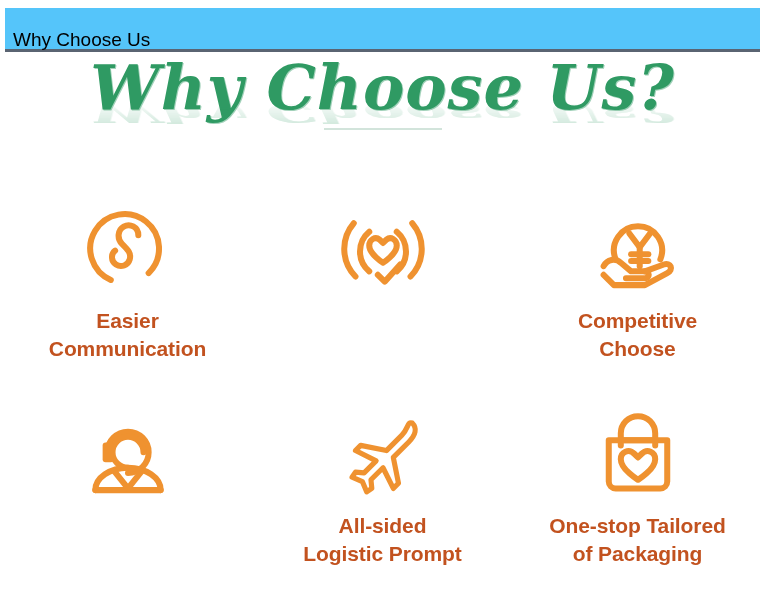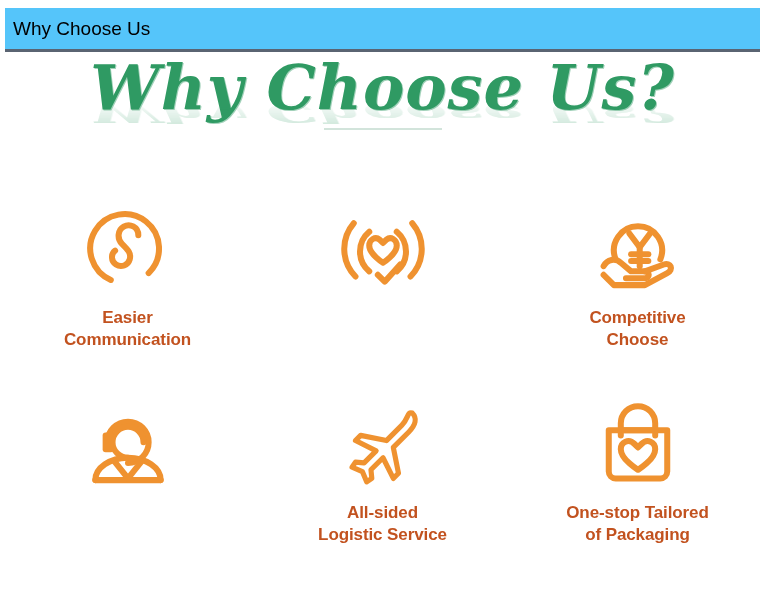--- a/index.html
+++ b/index.html
@@ -19,21 +19,21 @@
   #window-header {
     position: absolute;
     left: 5px;
     top: 8px;
     width: 755px;
     height: 44px;
     background: #55c5fa;
     border-bottom: 3px solid #5a6472;
     box-sizing: border-box;
     display: flex;
-    align-items: center;
+    align-items: flex-end;
   }
   #window-title {
     font-size: 19px;
     color: #000000;
     padding-left: 8px;
     letter-spacing: 0px;
     line-height: 1;
     white-space: nowrap;
   }
 
@@ -111,21 +111,21 @@
     height: 96px;
     display: flex;
     align-items: center;
     justify-content: center;
   }
   .feature-icon svg {
     display: block;
   }
   .feature-label {
     margin-top: 10px;
-    font-size: 17px;
+    font-size: 21px;
     font-weight: bold;
     color: #c2521f;
     line-height: 1.32;
     white-space: pre-line;
     letter-spacing: -0.1px;
   }
 </style>
 </head>
 <body>
 
@@ -204,21 +204,21 @@
       </div>
     </div>
 
     <div class="feature-cell">
       <div class="feature-icon">
         <svg width="86" height="86" viewBox="0 0 100 100" fill="none" stroke="#ef9230" stroke-width="6" stroke-linecap="round" stroke-linejoin="round">
           <path d="M84 14 C90 20 88 28 80 36 L62 54 L68 84 L62 90 L50 66 L36 80 L37 90 L31 94 L26 82 L14 77 L18 71 L28 72 L42 58 L18 46 L24 40 L54 46 L72 28 C80 20 78 12 84 14 Z"></path>
         </svg>
       </div>
       <div class="feature-label">All-sided
-Logistic Service</div>
+Logistic Prompt</div>
     </div>
 
     <div class="feature-cell">
       <div class="feature-icon">
         <svg width="86" height="86" viewBox="0 0 100 100" fill="none" stroke="#ef9230" stroke-width="7" stroke-linecap="round" stroke-linejoin="round">
           <path d="M16 34 H84 V82 A8 8 0 0 1 76 90 H24 A8 8 0 0 1 16 82 Z"></path>
           <path d="M30 40 V26 A20 20 0 0 1 70 26 V40"></path>
           <path d="M34 34 H66"></path>
           <path d="M50 80 C50 80 30 68 30 56 C30 48 39 43 46 50 L50 54 L54 50 C61 43 70 48 70 56 C70 68 50 80 50 80 Z"></path>
         </svg>

